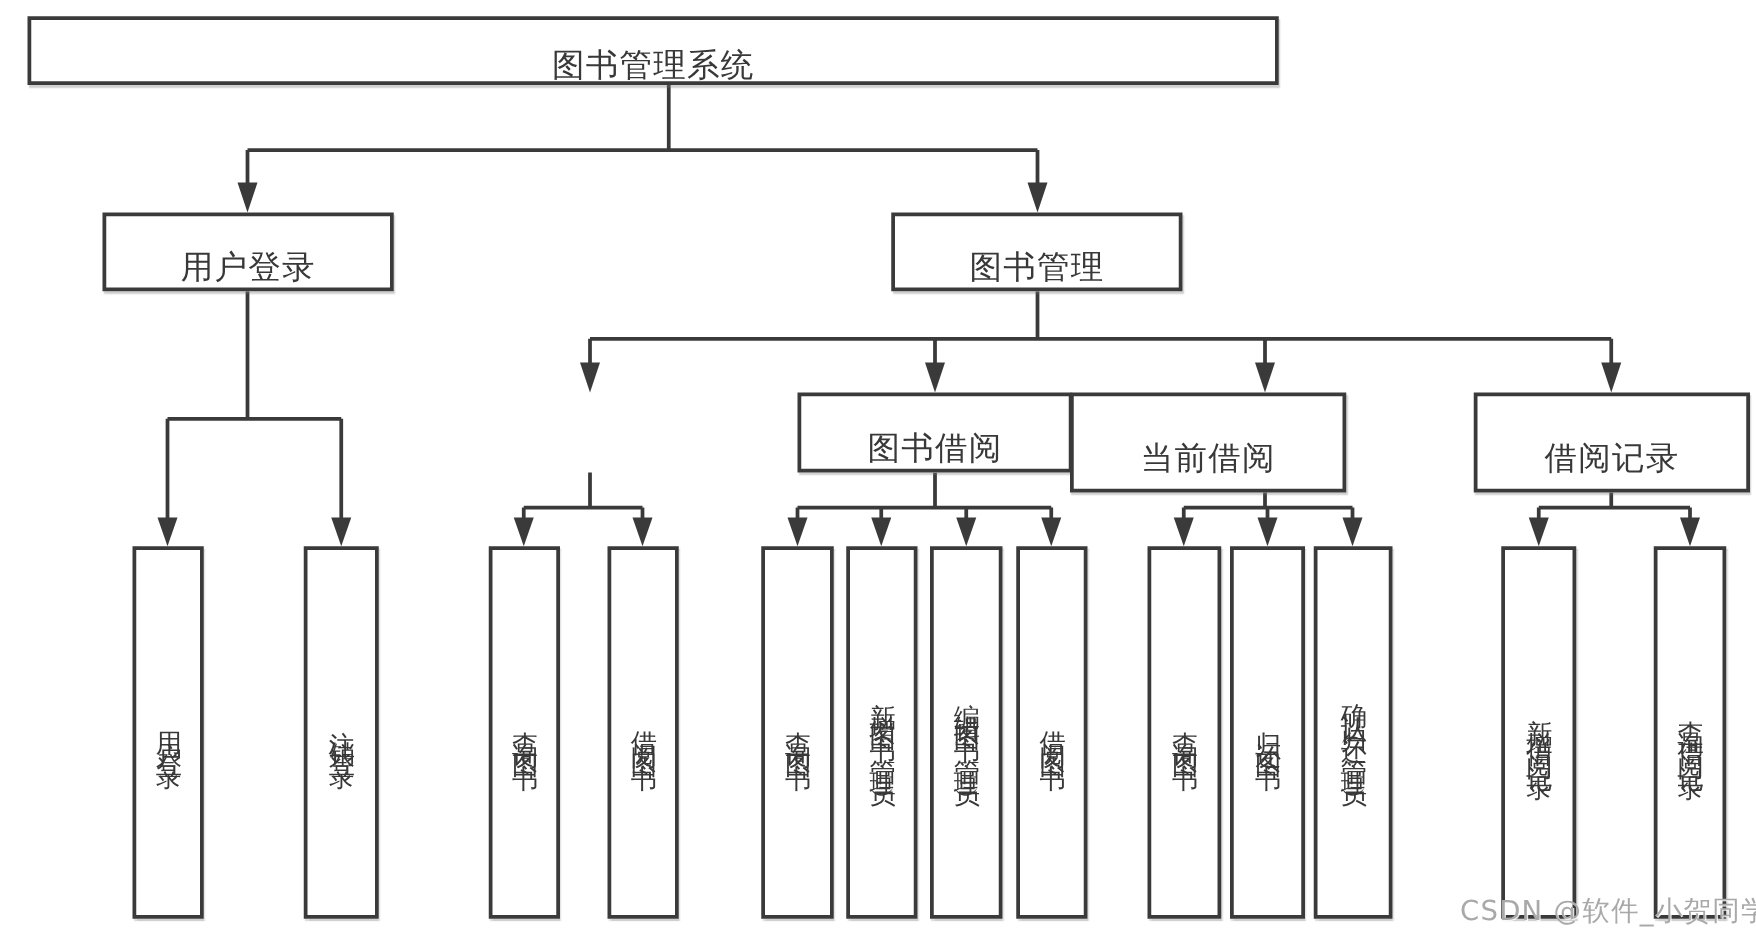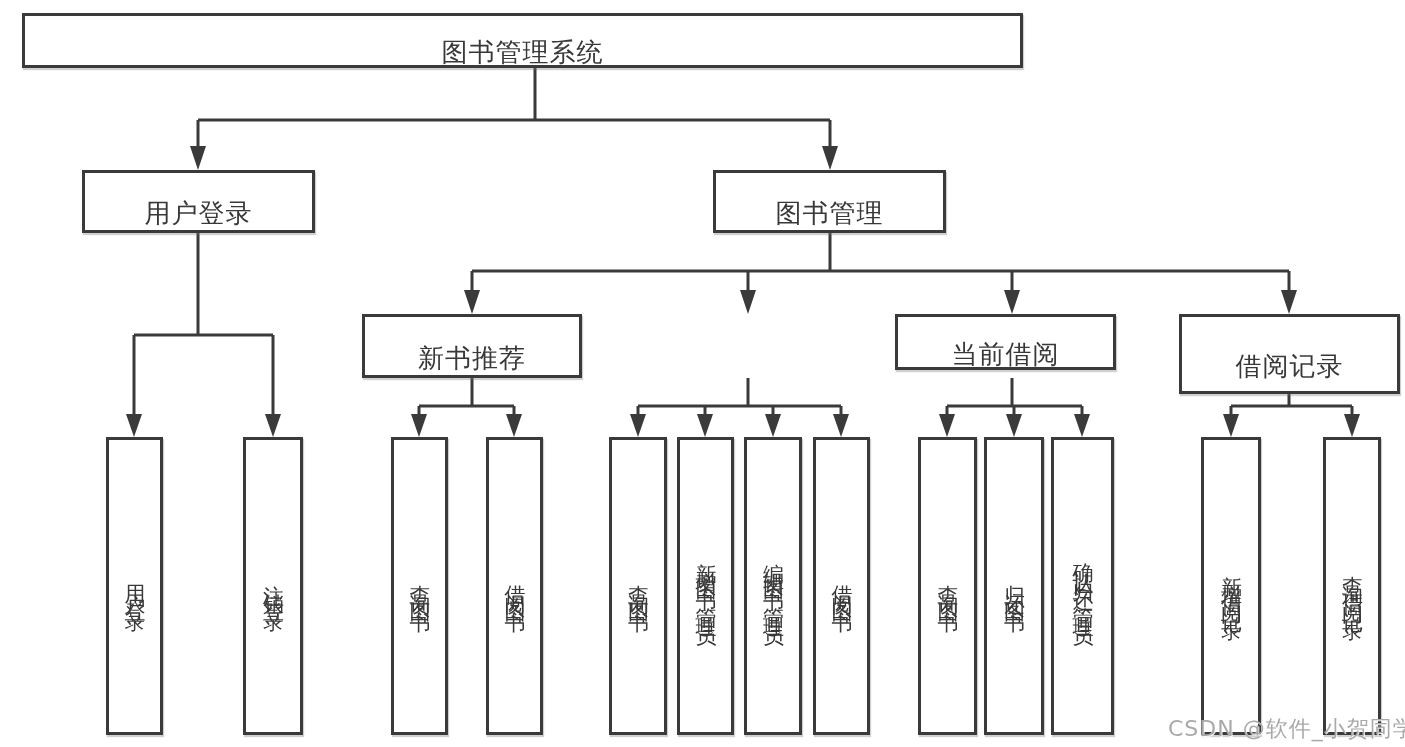--- a/index.html
+++ b/index.html
@@ -92,24 +92,24 @@
     <span class="lbl">图书管理系统</span>
   </div>
 
   <div class="box h" style="left:82px; top:170px; width:233px; height:63px;">
     <span class="lbl">用户登录</span>
   </div>
   <div class="box h" style="left:713px; top:170px; width:233px; height:63px;text-align:center;">
     <span class="lbl">图书管理</span>
   </div>
 
-  <div class="box h" style="left:362px; top:314px; width:220px; height:64px;">
-    <span class="lbl">新书推荐</span>
+  <div class="box h" style="left:638px; top:314px; width:220px; height:64px;">
+    <span class="lbl">图书借阅</span>
   </div>
-  <div class="box h" style="left:895px; top:314px; width:221px; height:56px;">
+  <div class="box h" style="left:856px; top:314px; width:221px; height:80px;">
     <span class="lbl">当前借阅</span>
   </div>
   <div class="box h" style="left:1179px; top:314px; width:221px; height:80px;">
     <span class="lbl">借阅记录</span>
   </div>
 
   <div class="box v" style="left:106px; top:437px; width:57px; height:298px;">
     <span class="lbl">用户登录</span>
   </div>
   <div class="box v" style="left:243px; top:437px; width:60px; height:298px;">

